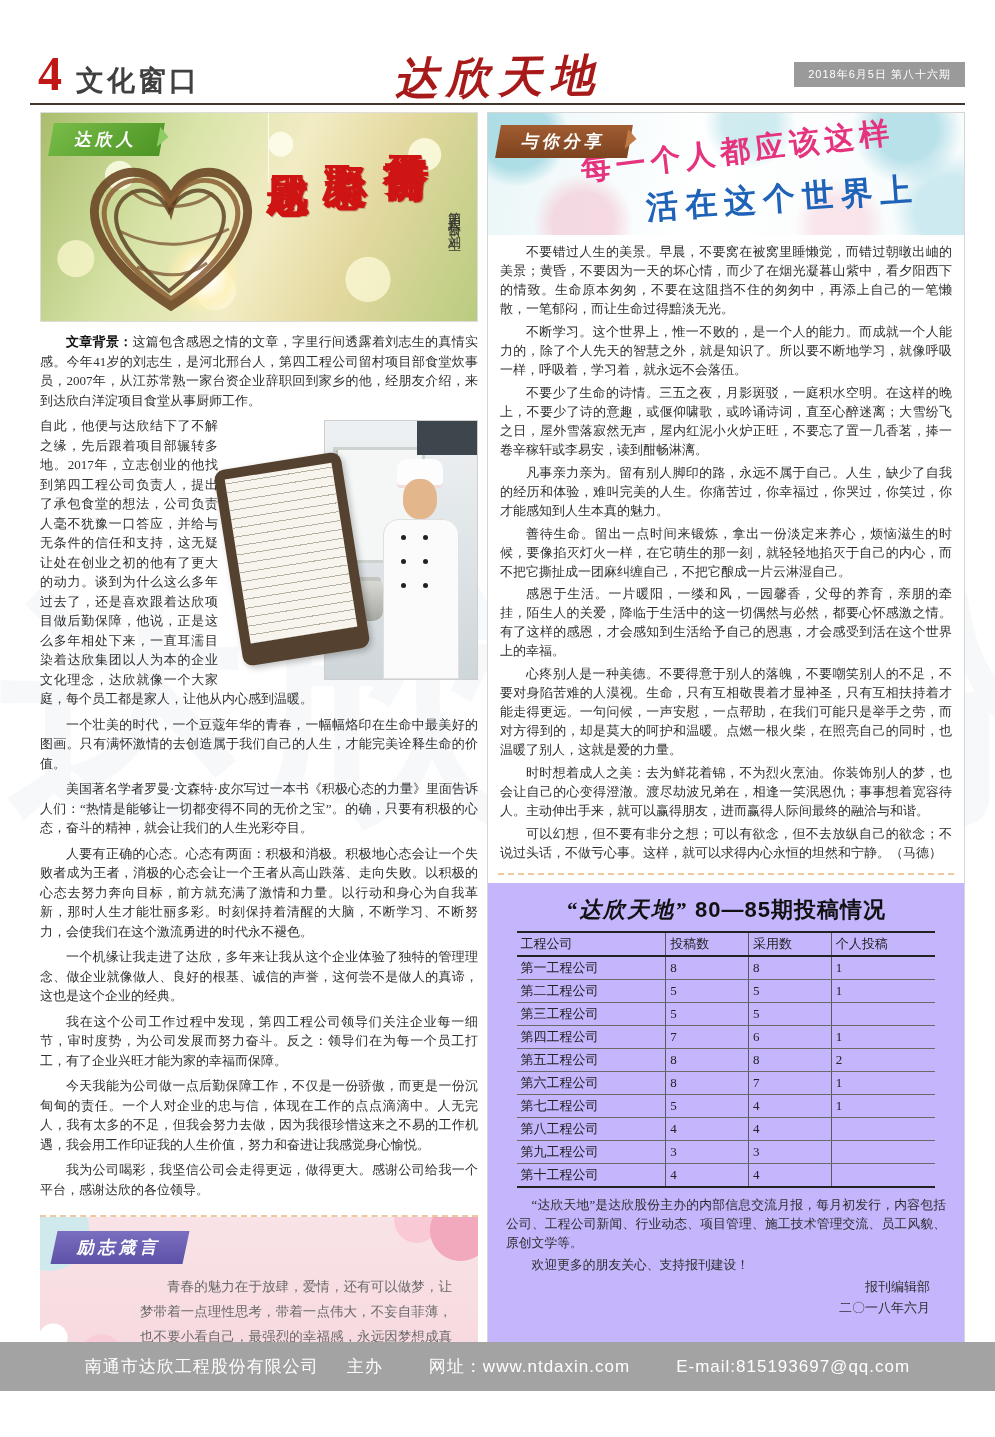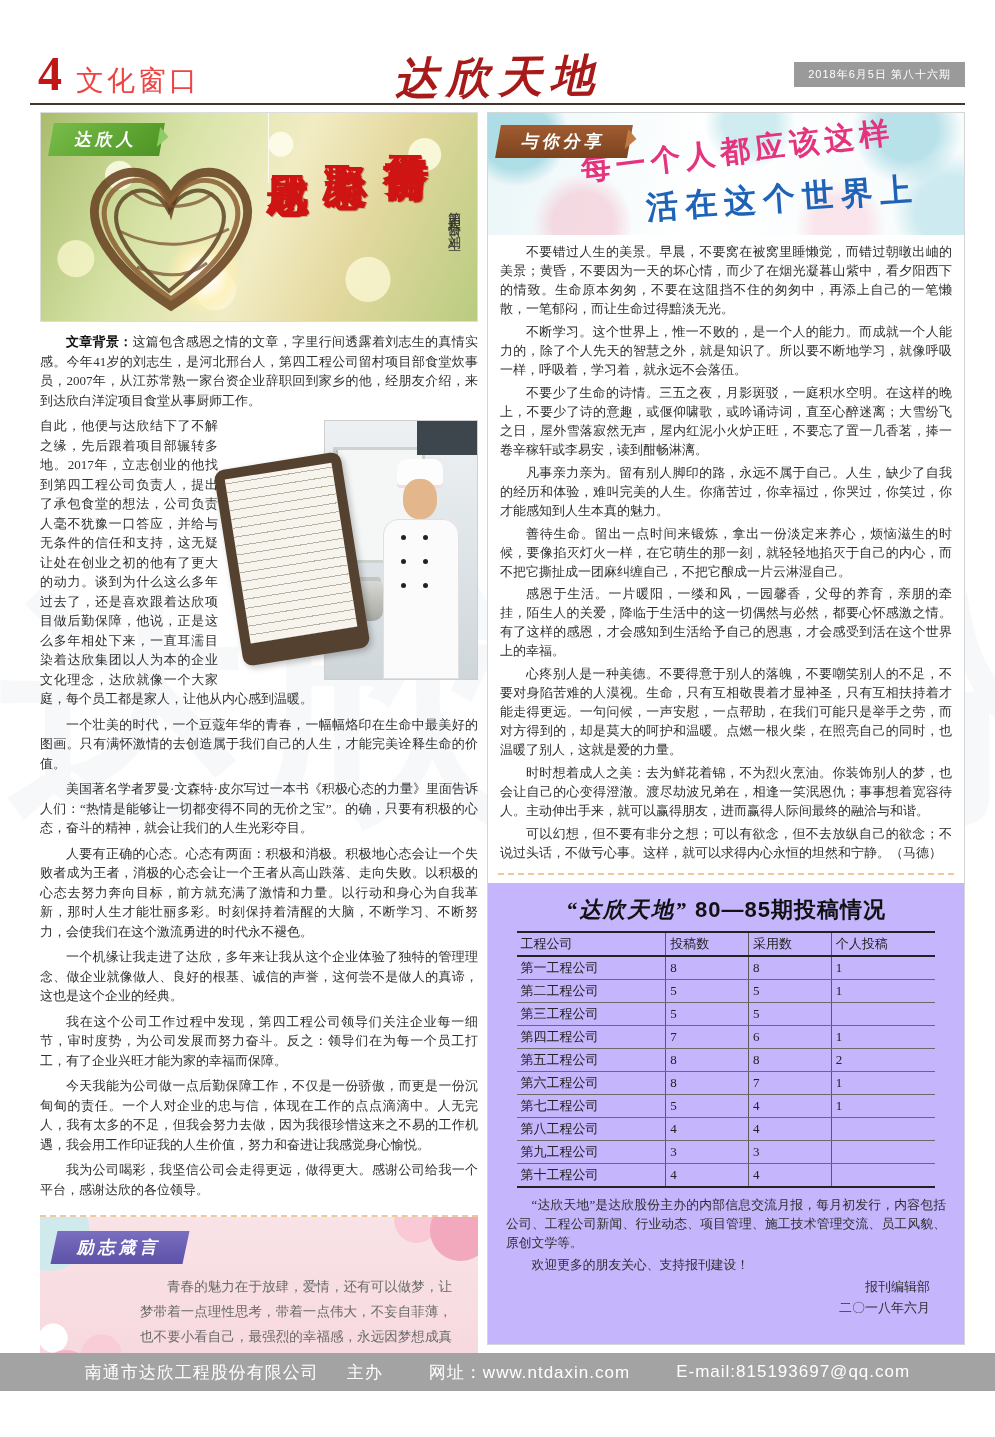--- a/index.html
+++ b/index.html
@@ -9,21 +9,21 @@
   }
   
   .watermark{position:absolute;top:540px;left:0;width:100%;text-align:center;
     font-size:250px;font-weight:bold;color:#9db4cc;opacity:.08;letter-spacing:10px;
     z-index:0;pointer-events:none;white-space:nowrap;}
   .watermark-logo{position:absolute;left:250px;top:420px;width:0;height:0;z-index:0;opacity:.12;
     border-left:130px solid transparent;border-right:130px solid transparent;border-bottom:220px solid #bcd2e8;}
   
   .masthead-left{position:absolute;left:38px;top:50px;display:flex;align-items:baseline;gap:14px;z-index:3;}
   .page-num{font-size:48px;font-weight:bold;color:#c01616;font-family:"Liberation Serif",serif;line-height:1;}
-  .section-name{font-size:28px;font-weight:normal;color:#ef4444;letter-spacing:3px;}
+  .section-name{font-size:28px;font-weight:bold;color:#404040;letter-spacing:3px;}
   .masthead-title{position:absolute;left:50%;top:48px;transform:translateX(-50%) rotate(-1deg);
     font-size:44px;font-weight:bold;font-style:italic;color:#a81a1a;letter-spacing:8px;z-index:3;white-space:nowrap;}
   .issue-box{position:absolute;right:30px;top:62px;background:#9a9a9a;color:#fff;
     font-family:"Liberation Sans",sans-serif;font-size:11px;padding:5px 14px;z-index:3;letter-spacing:1px;}
   .head-rule{position:absolute;left:30px;right:30px;top:103px;height:2px;background:#413629;z-index:3;}
   
   .col-left{position:absolute;left:40px;top:112px;width:438px;bottom:92px;display:flex;flex-direction:column;z-index:2;}
   .col-right{position:absolute;left:487px;top:112px;width:476px;bottom:92px;border:1px solid #d6d6d6;
     display:flex;flex-direction:column;overflow:hidden;background:#fff;z-index:2;}
   
@@ -120,21 +120,21 @@
   table.stats-table th{font-weight:normal;border-bottom:2px solid #222;}
   table.stats-table th,table.stats-table td{text-align:left;padding:2px 4px;border-left:1px solid #5a5a5a;}
   table.stats-table th:first-child,table.stats-table td:first-child{border-left:none;}
   table.stats-table td{border-bottom:1px solid #6a6a6a;}
   table.stats-table tr:last-child td{border-bottom:none;}
   .stats-text{padding:8px 18px 0;font-size:12.8px;line-height:1.5;text-align:justify;color:#2f2f2f;}
   .stats-text p{margin:0 0 2px;text-indent:2em;}
   .stats-sign{padding:0 34px 0 0;text-align:right;font-size:13px;line-height:1.6;color:#2f2f2f;}
   .contact-row{display:flex;padding:8px 10px 0 16px;align-items:flex-start;gap:14px;position:relative;z-index:2;}
   
-  .footer{position:absolute;left:0;right:0;bottom:46px;height:38px;background:#a3a3a3;z-index:3;
+  .footer{position:absolute;left:0;right:0;bottom:46px;height:49px;background:#a3a3a3;z-index:3;
     display:flex;align-items:center;justify-content:center;gap:46px;color:#fff;
     font-family:"Liberation Sans",sans-serif;font-size:17px;letter-spacing:1px;}
   .footer .grp{display:flex;gap:28px;}
 </style>
 </head>
 <body>
 
 <div class="watermark">达欣股份</div>
 <div class="watermark-logo"></div>
 

